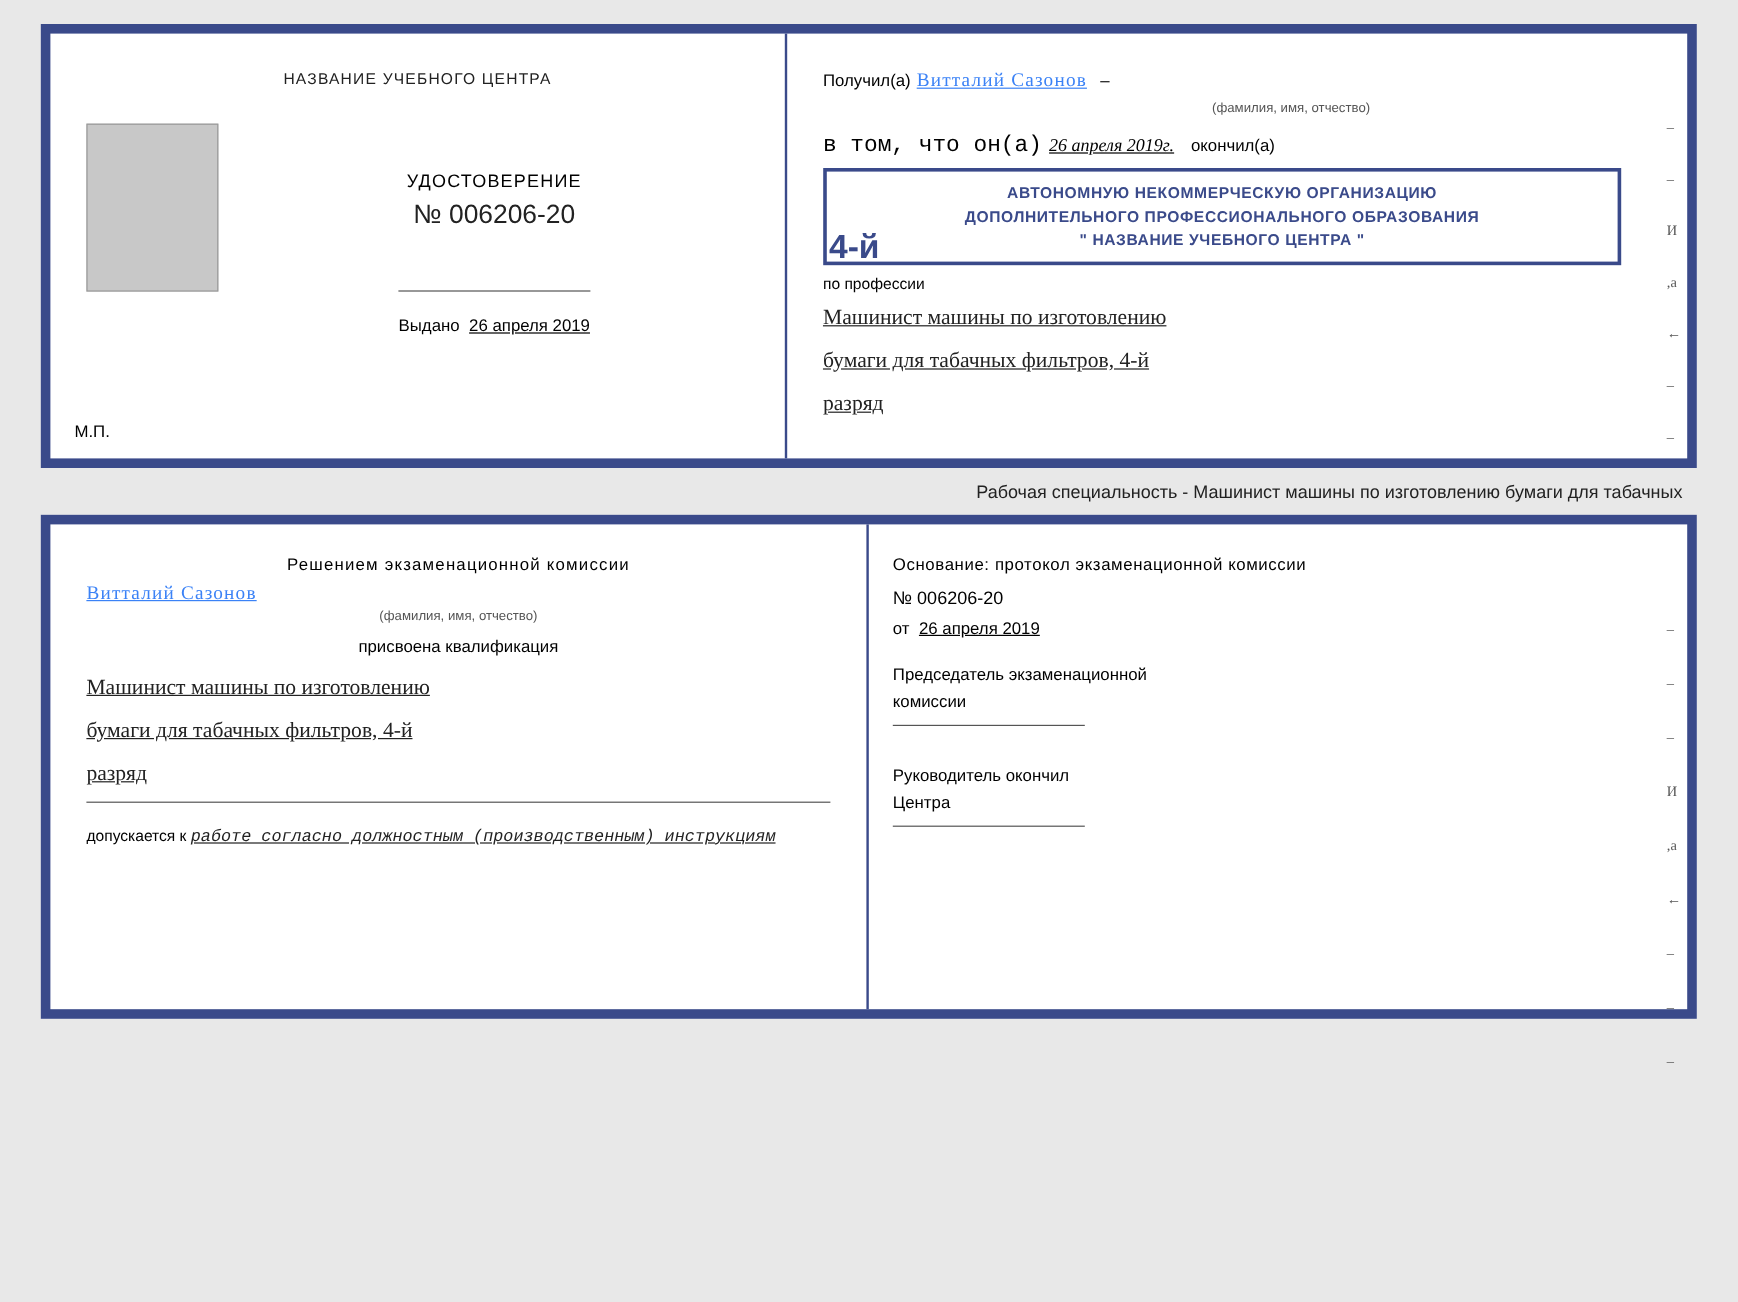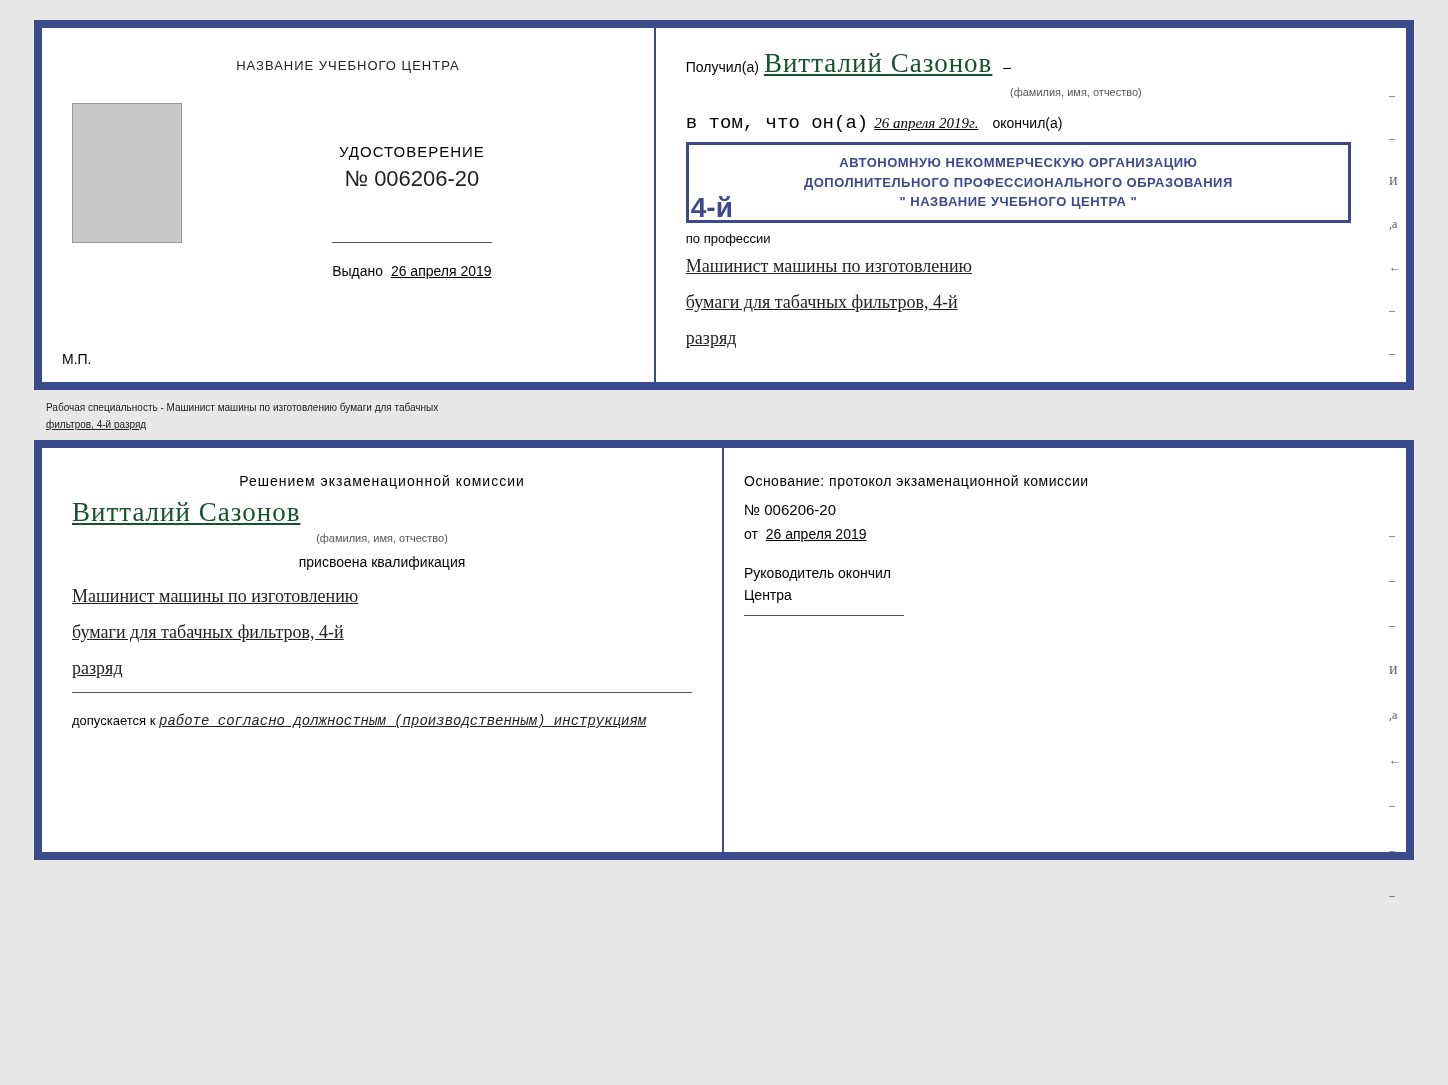--- a/index.html
+++ b/index.html
@@ -37,20 +37,21 @@
       display: flex;
       flex-direction: column;
       align-items: center;
       position: relative;
     }
 
     .cert-right {
       flex: 1;
       padding: 20px 20px 20px 30px;
       position: relative;
+      margin-top: 11px;
     }
 
     .cert-title-label {
       font-size: 13px;
       font-family: Arial, sans-serif;
       letter-spacing: 1px;
       text-align: center;
       color: #222;
       margin-bottom: 20px;
     }
@@ -101,22 +102,22 @@
       font-family: Arial, sans-serif;
       margin-bottom: 5px;
       display: flex;
       align-items: baseline;
       gap: 5px;
       flex-wrap: wrap;
     }
 
     .handwritten-name {
       font-family: 'Segoe Script', 'Comic Sans MS', cursive;
-      font-size: 27px;
-      color: #14532d;
+      font-size: 16px;
+      color: #3b82f6;
       text-decoration: underline;
       letter-spacing: 1px;
       text-align: center;
     }
 
     .small-hint {
       font-size: 11px;
       font-family: Arial, sans-serif;
       color: #555;
       text-align: center;
@@ -186,24 +187,25 @@
       flex-direction: column;
       gap: 28px;
       top: 60px;
       font-size: 12px;
       color: #555;
     }
 
     
     .caption-text {
       font-family: Arial, sans-serif;
-      font-size: 10px;
+      font-size: 15px;
       color: #222;
       margin-bottom: 6px;
       padding: 0 4px;
+      text-align: right;
     }
 
     .caption-underline {
       text-decoration: underline;
       color: #222;
     }
 
     
     .bottom-certificate {
       display: flex;
@@ -393,21 +395,20 @@
         <span>,а</span>
         <span>←</span>
         <span>–</span>
         <span>–</span>
       </div>
     </div>
   </div>
 
   <div style="padding: 4px 8px;">
     <div class="caption-text">Рабочая специальность - Машинист машины по изготовлению бумаги для табачных</div>
-    <div class="caption-text caption-underline">фильтров, 4-й разряд</div>
   </div>
 
   <div class="bottom-certificate">
 
     <div class="bottom-cert-left">
       <div class="resheniem-title">Решением экзаменационной комиссии</div>
 
       <div class="name-block">
         <span class="handwritten-name">Витталий Сазонов</span>
         <div style="text-align:center;">
@@ -434,20 +435,25 @@
 
       <div class="num-line">
         <span style="font-family:Arial,sans-serif; font-size:15px;">№  006206-20</span>
       </div>
 
       <div class="ot-line">
         <span style="font-family:Arial,sans-serif; font-size:14px;">от</span>
         <span style="font-family:Arial,sans-serif; font-size:14px; text-decoration: underline; margin-left:4px;">26 апреля 2019</span>
       </div>
 
+      <div class="predsedatel-text">
+        <div>Председатель экзаменационной</div>
+        <div>комиссии</div>
+        <div style="border-bottom:1px solid #555; width: 160px; margin-top:8px;"></div>
+      </div>
 
       <div class="rukovoditel-text">
         <div>Руководитель окончил</div>
         <div>Центра</div>
         <div style="border-bottom:1px solid #555; width: 160px; margin-top:8px;"></div>
       </div>
 
       <div class="dash-right-bottom">
         <span>–</span>
         <span>–</span>

